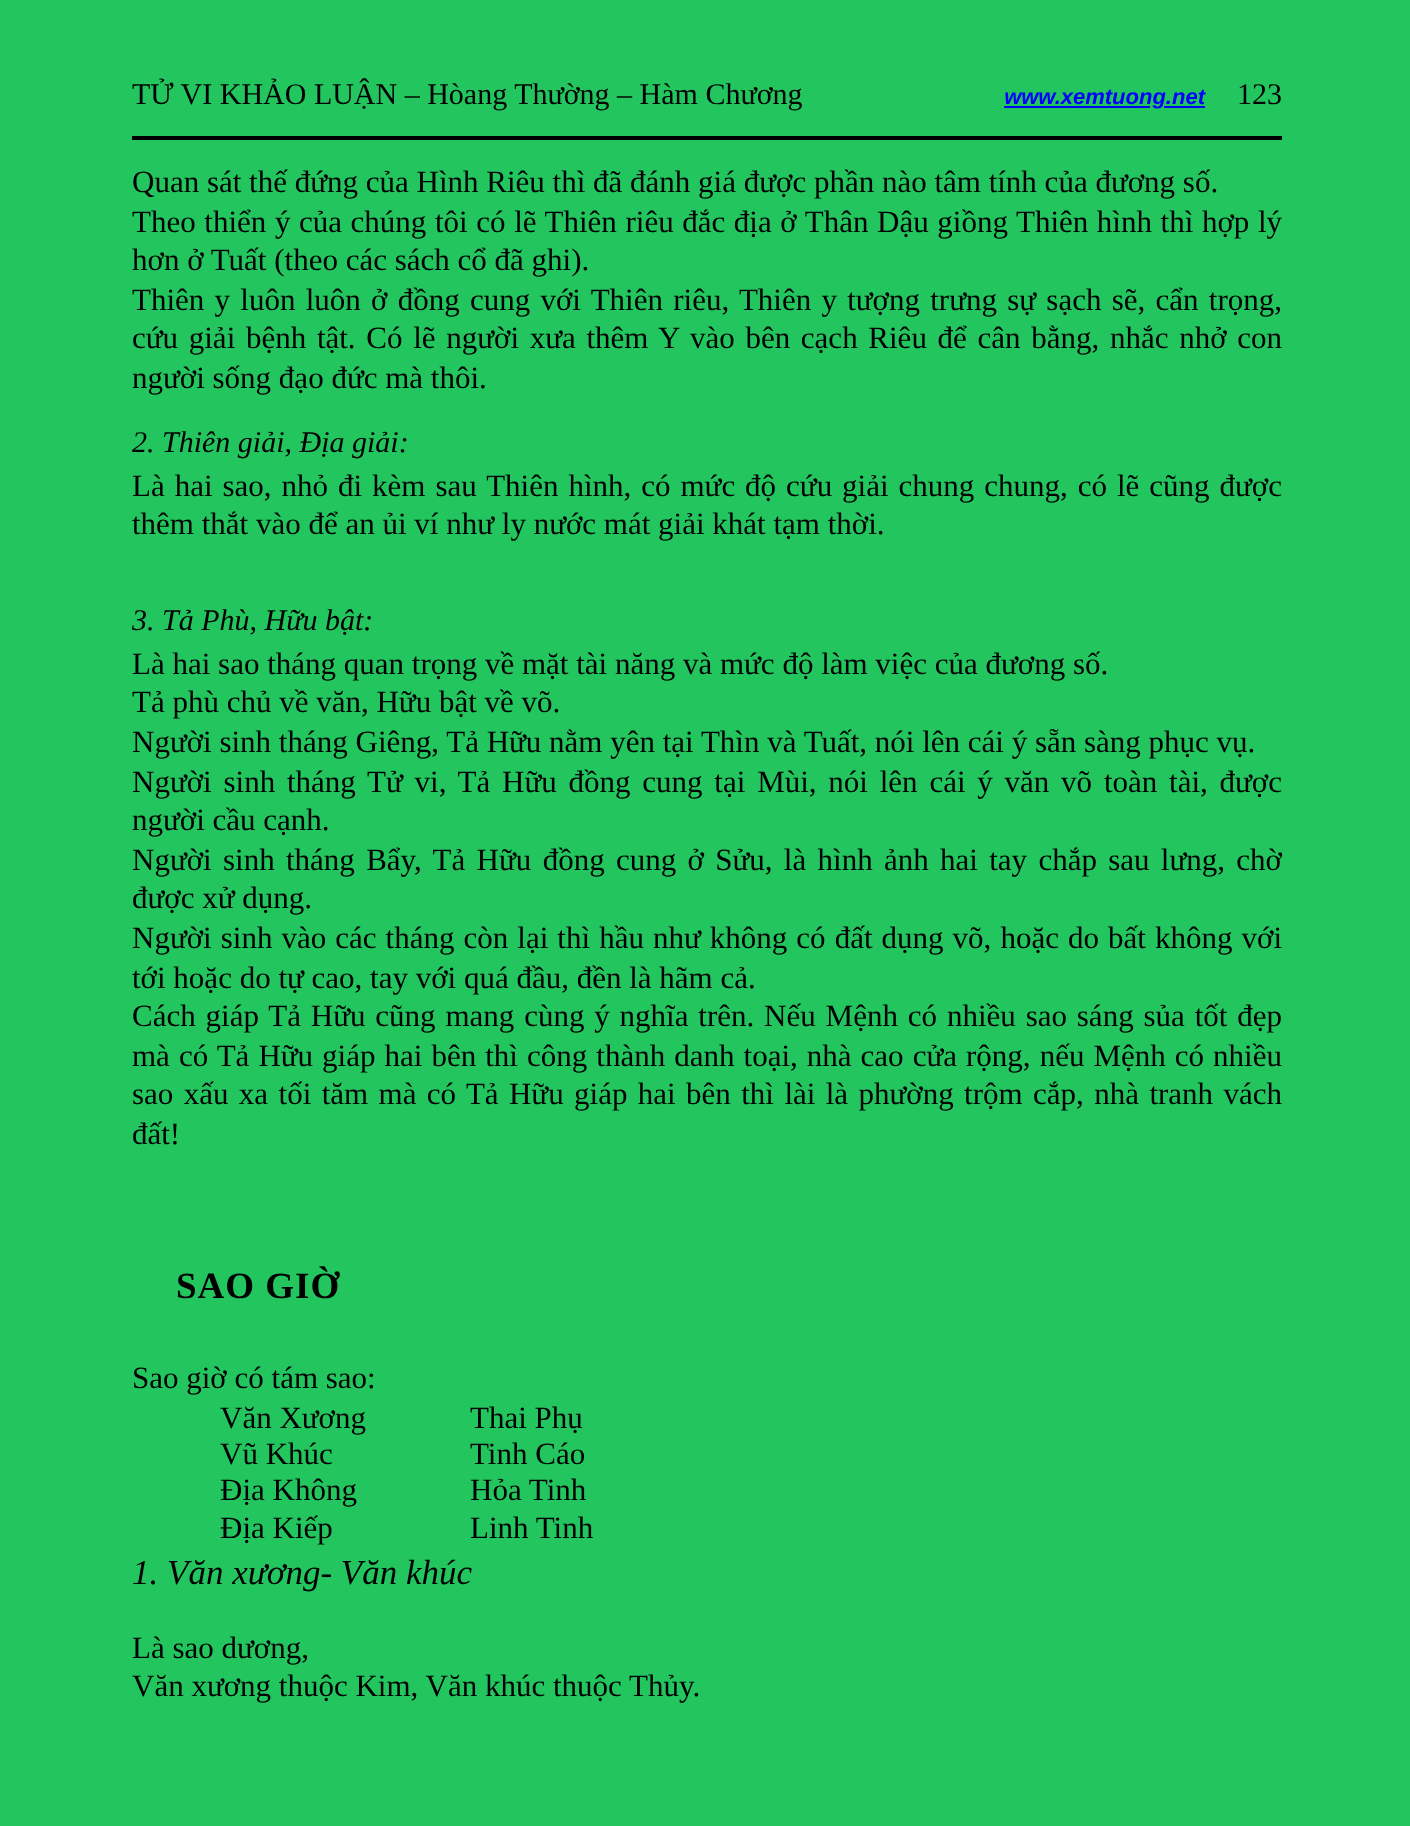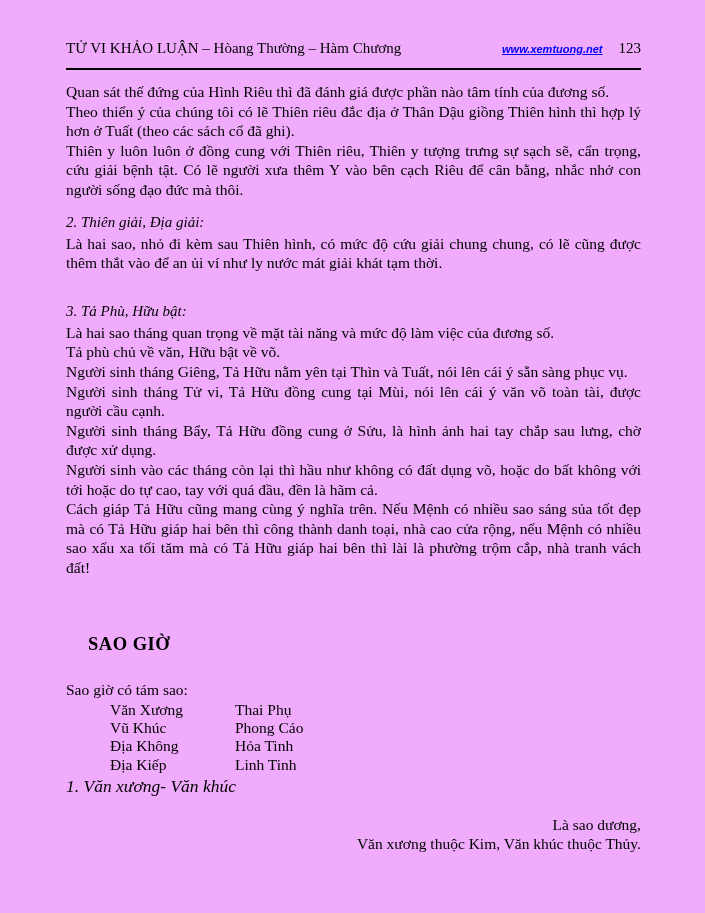--- a/index.html
+++ b/index.html
@@ -1,21 +1,21 @@
 <!DOCTYPE html>
 <html><head>
 <meta charset="utf-8">
 <style>
   html, body { margin: 0; padding: 0; background: #e8e8e8; }
   .page {
     position: relative;
     width: 705px;
     height: 913px;
     margin: 0 auto;
-    background: #f0abfc;
+    background: #22c55e;
     color: #000000;
     font-family: "Liberation Serif", "DejaVu Serif", serif;
     overflow: hidden;
     box-sizing: border-box;
     padding: 0 64px 0 66px;
   }
   
   .header {
     display: flex;
     align-items: baseline;
@@ -79,21 +79,21 @@
   }
   .star-col-left { width: 125px; }
   .subsection-heading {
     font-style: italic;
     font-weight: normal;
     font-size: 17.5px;
     line-height: 22px;
     margin: 1px 0 0 0;
   }
   .closing { margin-top: 18px; }
-  .closing p { text-align: right; }
+  .closing p { text-align: left; }
 </style>
 </head>
 <body>
 
 <div class="page">
 
   <div class="header">
     <span class="header-title">TỬ VI KHẢO LUẬN – Hòang Thường – Hàm Chương</span>
     <a class="site-link" href="#">www.xemtuong.net</a>
     <span class="page-number">123</span>
@@ -122,21 +122,21 @@
 
     <p class="sao-intro">Sao giờ có tám sao:</p>
 
     <div class="star-list">
       <div class="star-row">
         <span class="star-col-left">Văn Xương</span>
         <span class="star-col-right">Thai Phụ</span>
       </div>
       <div class="star-row">
         <span class="star-col-left">Vũ Khúc</span>
-        <span class="star-col-right">Phong Cáo</span>
+        <span class="star-col-right">Tinh Cáo</span>
       </div>
       <div class="star-row">
         <span class="star-col-left">Địa Không</span>
         <span class="star-col-right">Hỏa Tinh</span>
       </div>
       <div class="star-row">
         <span class="star-col-left">Địa Kiếp</span>
         <span class="star-col-right">Linh Tinh</span>
       </div>
     </div>

